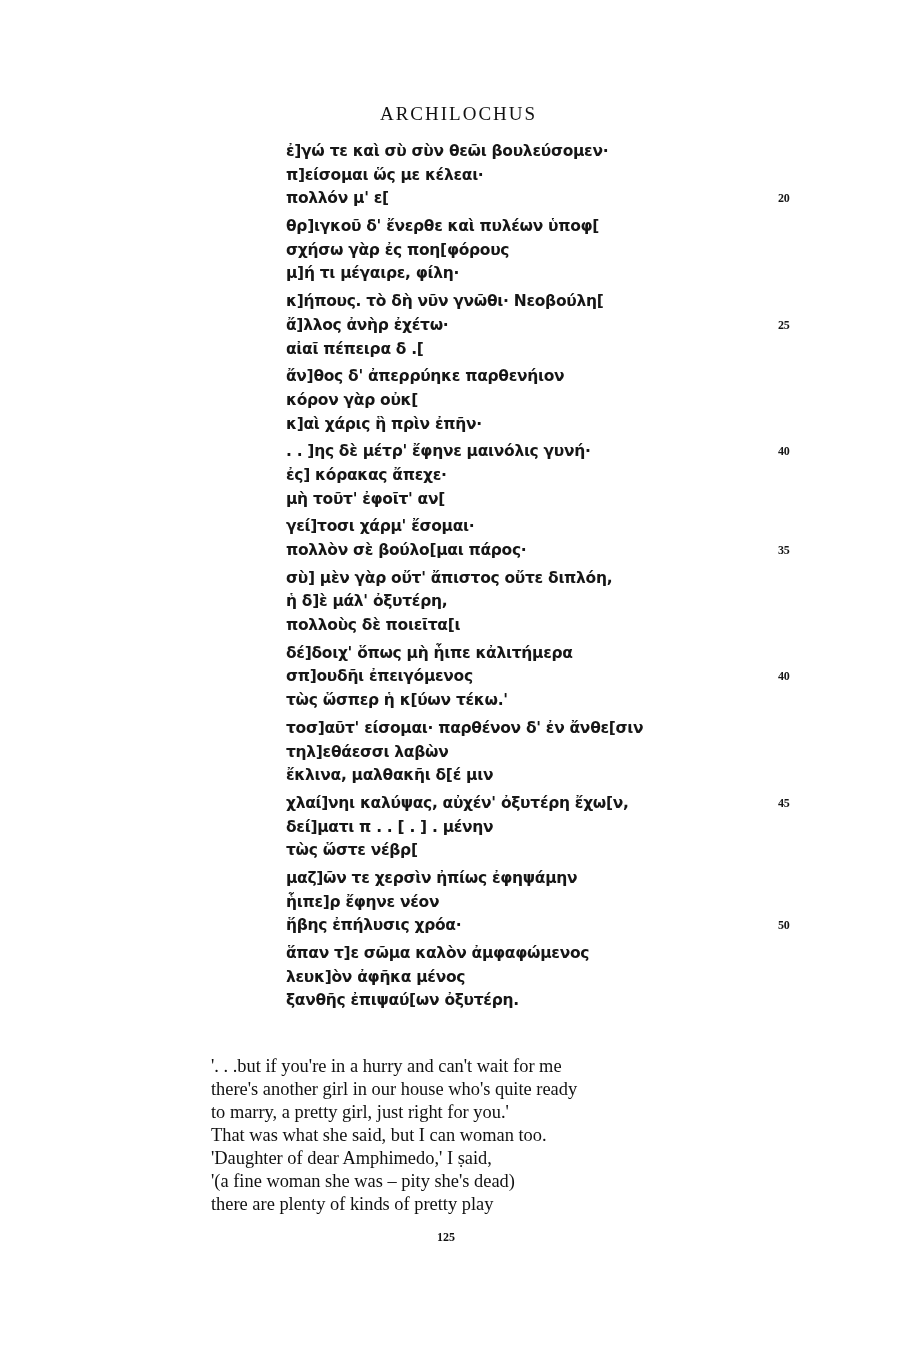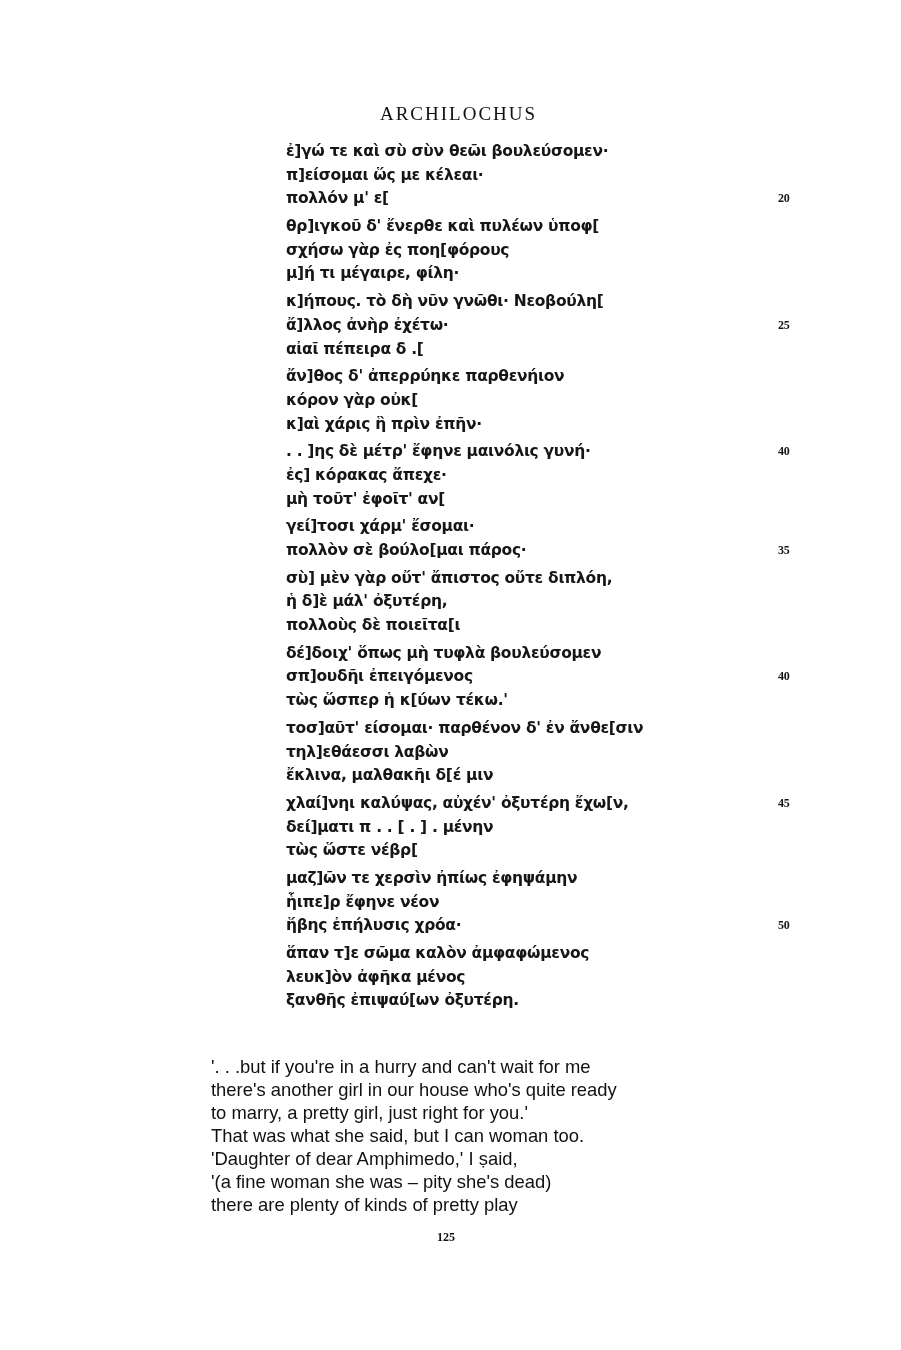--- a/index.html
+++ b/index.html
@@ -13,21 +13,21 @@
     font-family:"DejaVu Sans", sans-serif; font-size:15.5px; font-weight:bold; color:#161616;
   }
   .stanza { margin:0 0 4px 0; }
   .gline { position:relative; height:23.7px; line-height:23.7px; white-space:nowrap; letter-spacing:-0.3px; }
   .lnum {
     position:absolute; left:492px; top:0;
     font-family:"Liberation Serif", serif; font-size:12px; font-weight:bold;
   }
   .english {
     position:absolute; left:211px; top:1055px; width:480px;
-    font-family:Liberation Sans, sans-serif; font-size:18.4px; color:#111;
+    font-family:Liberation Serif, serif; font-size:18.4px; color:#111;
   }
   .eline { height:23px; line-height:23px; white-space:nowrap; }
   .pagenum {
     position:absolute; left:0; width:892px; top:1230px; text-align:center;
     font-family:"Liberation Serif", serif; font-size:12px; font-weight:bold;
   }
 </style>
 </head>
 <body>
 
@@ -62,21 +62,21 @@
     <div class="stanza">
       <div class="gline"><span>γεί]τοσι χάρμ' ἔσομαι·</span></div>
       <div class="gline"><span>πολλὸν σὲ βούλο[μαι πάρος·</span><span class="lnum">35</span></div>
     </div>
     <div class="stanza">
       <div class="gline"><span>σὺ] μὲν γὰρ οὔτ' ἄπιστος οὔτε διπλόη,</span></div>
       <div class="gline"><span>ἡ δ]ὲ μάλ' ὀξυτέρη,</span></div>
       <div class="gline"><span>πολλοὺς δὲ ποιεῖτα[ι</span></div>
     </div>
     <div class="stanza">
-      <div class="gline"><span>δέ]δοιχ' ὅπως μὴ τυφλὰ βουλεύσομεν</span></div>
+      <div class="gline"><span>δέ]δοιχ' ὅπως μὴ ἧιπε κἀλιτήμερα</span></div>
       <div class="gline"><span>σπ]ουδῆι ἐπειγόμενος</span><span class="lnum">40</span></div>
       <div class="gline"><span>τὼς ὥσπερ ἡ κ[ύων τέκω.'</span></div>
     </div>
     <div class="stanza">
       <div class="gline"><span>τοσ]αῦτ' είσομαι· παρθένον δ' ἐν ἄνθε[σιν</span></div>
       <div class="gline"><span>τηλ]εθάεσσι λαβὼν</span></div>
       <div class="gline"><span>ἔκλινα, μαλθακῆι δ[έ μιν</span></div>
     </div>
     <div class="stanza">
       <div class="gline"><span>χλαί]νηι καλύψας, αὐχέν' ὀξυτέρη ἔχω[ν,</span><span class="lnum">45</span></div>

